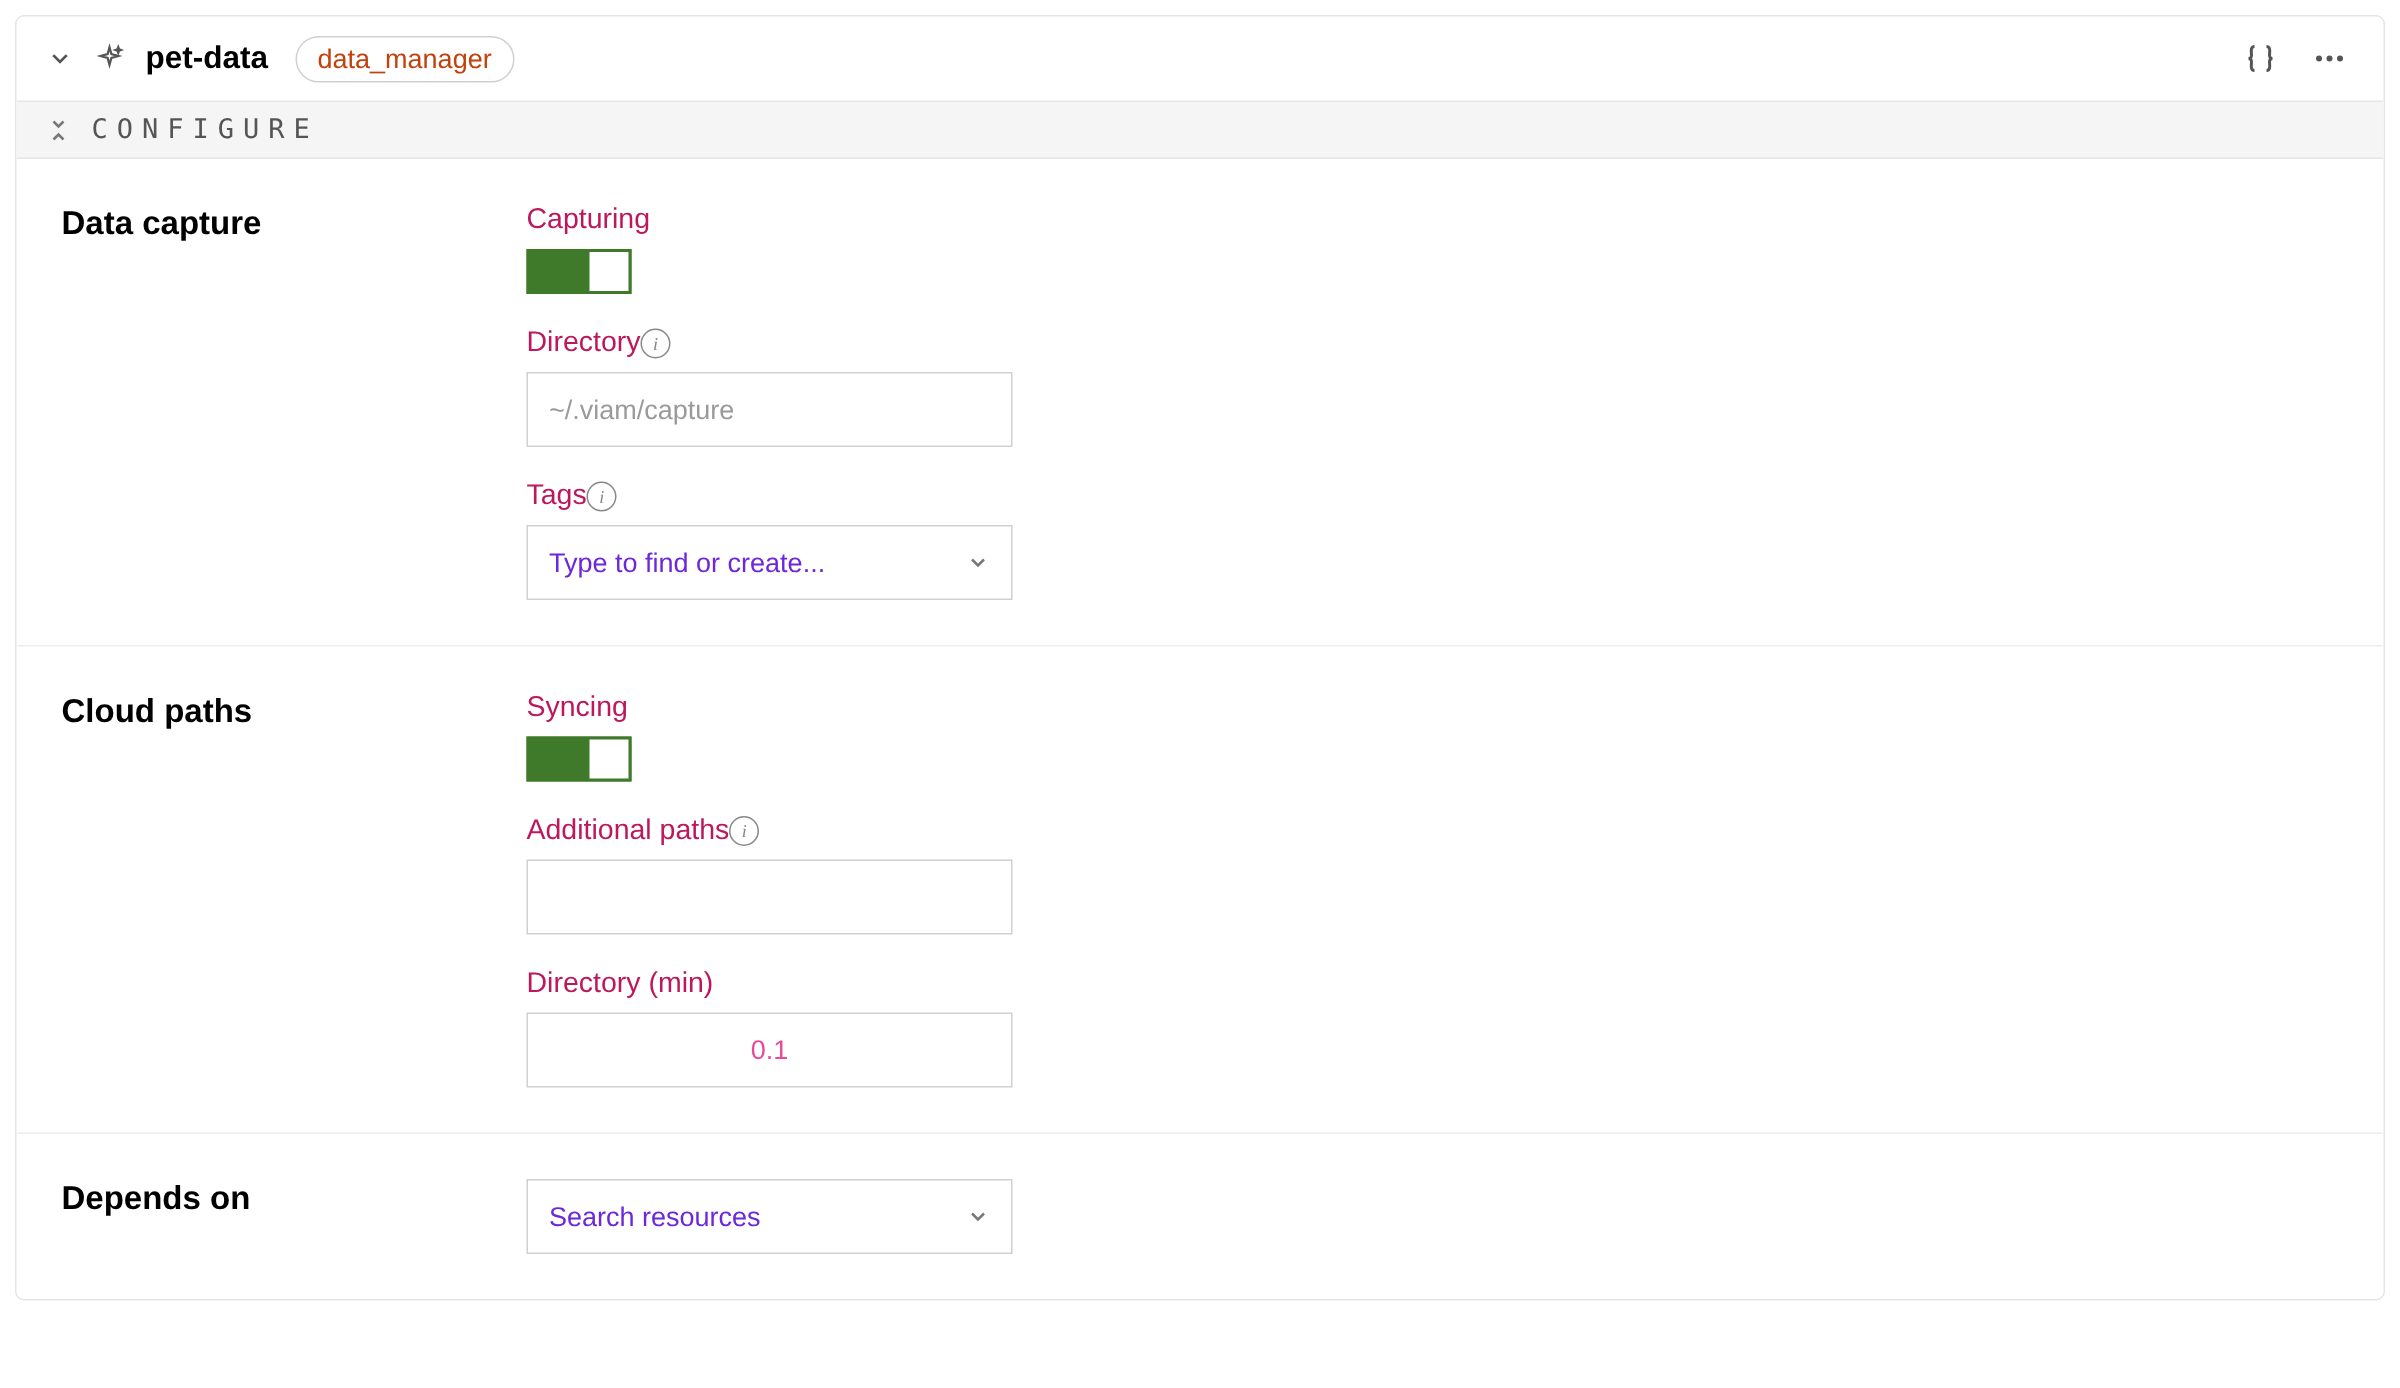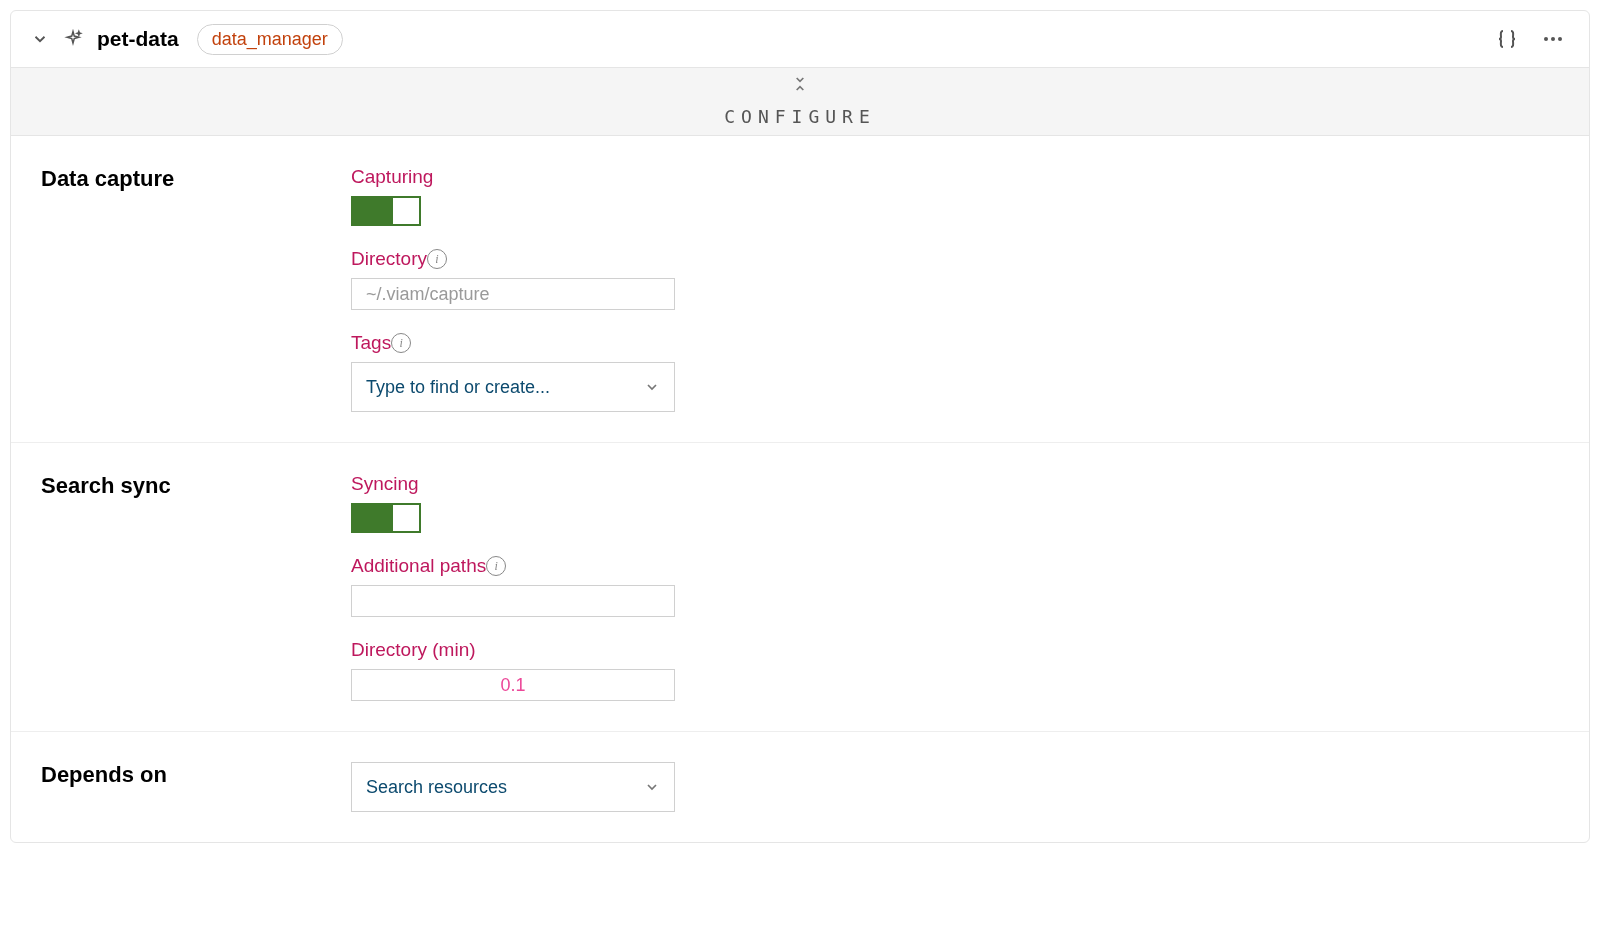--- a/index.html
+++ b/index.html
@@ -8,39 +8,39 @@
 .card { border: 1px solid #e5e5e5; border-radius: 6px; margin: 10px; background: #fff; overflow: hidden; }
 
 .card-header { display: flex; align-items: center; padding: 12px 20px; gap: 14px; border-bottom: 1px solid #e5e5e5; }
 .card-header .chev { color: #555; }
 .card-header .sparkle { color: #555; }
 .card-header .title { font-weight: 700; font-size: 21px; }
 .chip { border: 1px solid #d0d0d0; border-radius: 999px; padding: 4px 14px; font-size: 18px; color: #c2410c; background: #fff; margin-left: 4px; }
 .card-header .spacer { flex: 1; }
 .header-icon { color: #555; padding: 4px; }
 
-.configure-bar { background: #f5f5f5; padding: 8px 20px; display: flex; align-items: center; gap: 14px; border-bottom: 1px solid #e5e5e5; flex-direction: column; }
+.configure-bar { background: #f5f5f5; padding: 8px 20px; display: flex; align-items: center; gap: 14px; border-bottom: 1px solid #e5e5e5; }
 .configure-bar .label { font-family: ui-monospace, Menlo, Consolas, monospace; font-size: 18px; letter-spacing: 6px; color: #555; }
 
 .section { display: flex; padding: 30px 30px 30px 30px; border-bottom: 1px solid #eee; align-items: flex-start; }
 .section:last-child { border-bottom: none; }
 .section-label { width: 310px; font-size: 22px; font-weight: 600; padding-top: 0; }
 .section-body { flex: 1; display: flex; flex-direction: column; gap: 22px; align-items: flex-start; }
 
 .field { display: flex; flex-direction: column; gap: 8px; align-items: flex-start; }
 .field-label-row { display: flex; align-items: center; }
 .field-label { font-size: 19px; color: #be185d; }
 
 .toggle { width: 70px; height: 30px; border: 2px solid #3f7a2b; background: #3f7a2b; position: relative; cursor: pointer; }
 .toggle .knob { position: absolute; right: 0; top: 0; width: 26px; height: 26px; background: #fff; }
 
-.text-input { border: 1px solid #d0d0d0; height: 32px; width: 324px; padding: 0 14px; font-size: 18px; color: #333; font-family: inherit; }
+.text-input { border: 1px solid #d0d0d0; height: 50px; width: 324px; padding: 0 14px; font-size: 18px; color: #333; font-family: inherit; }
 .text-input::placeholder { color: #9a9a9a; }
 
-.select-input { border: 1px solid #d0d0d0; height: 50px; width: 324px; padding: 0 14px; font-size: 18px; color: #0c4a6e; display: flex; align-items: center; justify-content: space-between; cursor: pointer; background: #fff; }
+.select-input { border: 1px solid #d0d0d0; height: 50px; width: 324px; padding: 0 14px; font-size: 18px; color: #6d28d9; display: flex; align-items: center; justify-content: space-between; cursor: pointer; background: #fff; }
 .select-input .chev-down { color: #777; }
 
 .info-icon { width: 20px; height: 20px; border: 1.5px solid #888; border-radius: 50%; display: inline-flex; align-items: center; justify-content: center; font-size: 12px; color: #888; font-style: italic; font-family: Georgia, serif; line-height: 1; }
 .info-icon::before { content: "i"; }
 
 svg { display: block; }
 </style>
 </head>
 <body>
 
@@ -113,21 +113,21 @@
             <svg width="16" height="16" viewBox="0 0 24 24" fill="none" stroke="currentColor" stroke-width="2.5">
                 <polyline points="6 9 12 15 18 9"></polyline>
               </svg>
           </span>
         </div>
       </div>
     </div>
   </div>
 
   <div class="section">
-    <div class="section-label">Search sync</div>
+    <div class="section-label">Cloud paths</div>
     <div class="section-body">
       <div class="field">
         <div class="field-label">Syncing</div>
         <div class="toggle">
             <div class="knob"></div>
           </div>
       </div>
       <div class="field">
         <div class="field-label-row">
           <span class="field-label">Additional paths</span>

